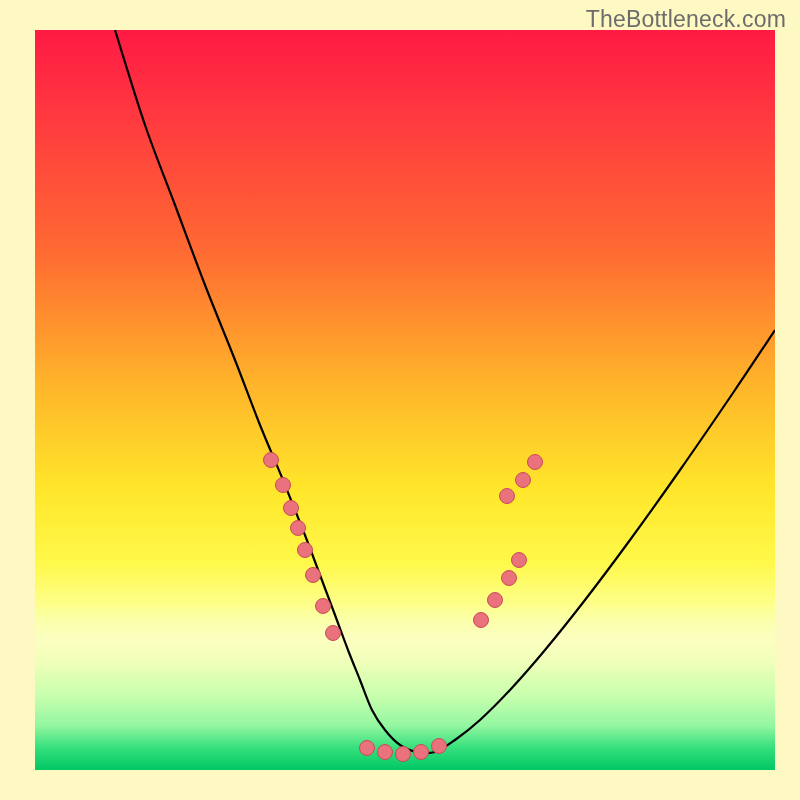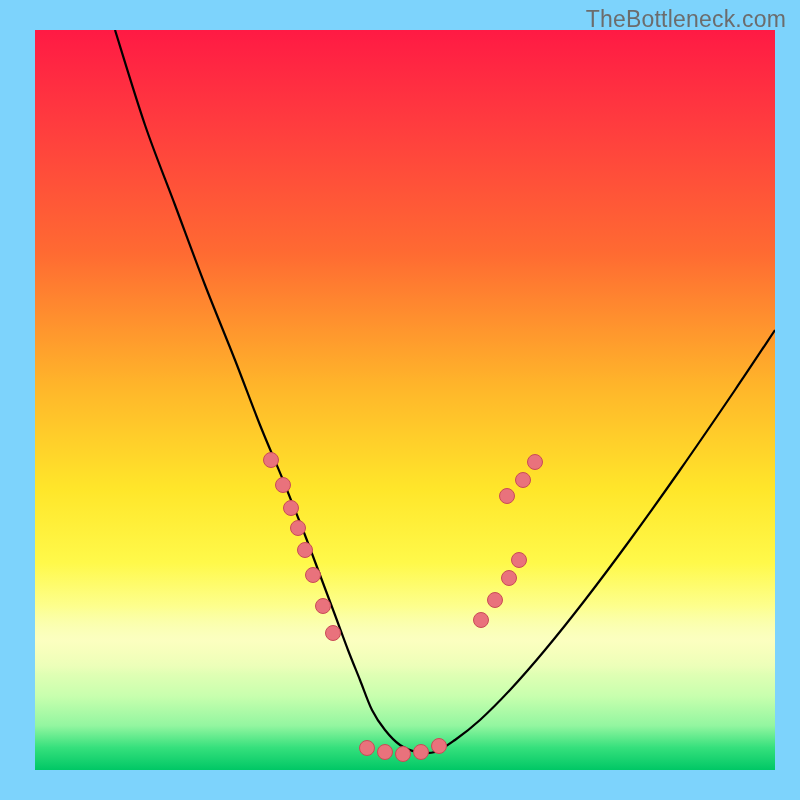--- a/index.html
+++ b/index.html
@@ -8,21 +8,21 @@
     width: 800px;
     height: 800px;
     background: #000;
     overflow: hidden;
     font-family: Arial, Helvetica, sans-serif;
   }
   .frame {
     position: relative;
     width: 800px;
     height: 800px;
-    background: #7dd3fc;
+    background: #fef9c3;
   }
   .plot-area {
     position: absolute;
     left: 35px;
     top: 30px;
     width: 740px;
     height: 740px;
     background: linear-gradient(
       to bottom,
       #ff1a44 0%,

